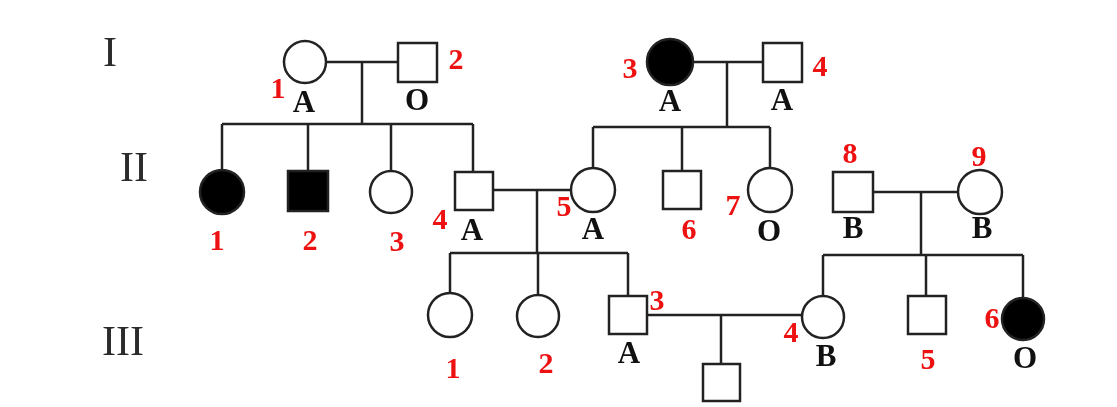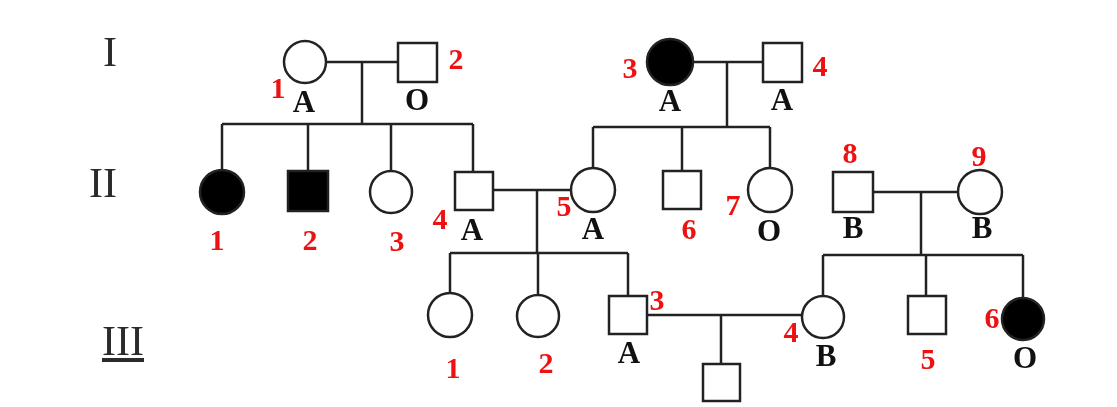--- a/index.html
+++ b/index.html
@@ -72,22 +72,22 @@
       <circle cx="538" cy="316" r="21" fill="#ffffff"></circle>
       <rect x="609" y="296" width="38" height="38" fill="#ffffff"></rect>
       <circle cx="823" cy="317" r="21" fill="#ffffff"></circle>
       <rect x="908" y="296" width="38" height="38" fill="#ffffff"></rect>
       <circle cx="1023" cy="319" r="21" fill="#000000"></circle>
       <rect x="703" y="364" width="37" height="37" fill="#ffffff"></rect>
     </g>
   </svg>
 
   <span class="lbl gen" style="left:110px; top:52px;">I</span>
-  <span class="lbl gen" style="left:103px; top:167px;margin-top:16px;">II</span>
-  <span class="lbl gen" style="left:123px; top:341px;text-decoration:underline;">III</span>
+  <span class="lbl gen" style="left:134px; top:167px;">II</span>
+  <span class="lbl gen" style="left:123px; top:341px;">III</span>
 
   <span class="lbl num" style="left:278px; top:88px;">1</span>
   <span class="lbl num" style="left:456px; top:59px;">2</span>
   <span class="lbl num" style="left:630px; top:68px;">3</span>
   <span class="lbl num" style="left:820px; top:66px;">4</span>
   <span class="lbl num" style="left:217px; top:240px;">1</span>
   <span class="lbl num" style="left:310px; top:240px;">2</span>
   <span class="lbl num" style="left:397px; top:241px;">3</span>
   <span class="lbl num" style="left:440px; top:219px;">4</span>
   <span class="lbl num" style="left:564px; top:206px;">5</span>

